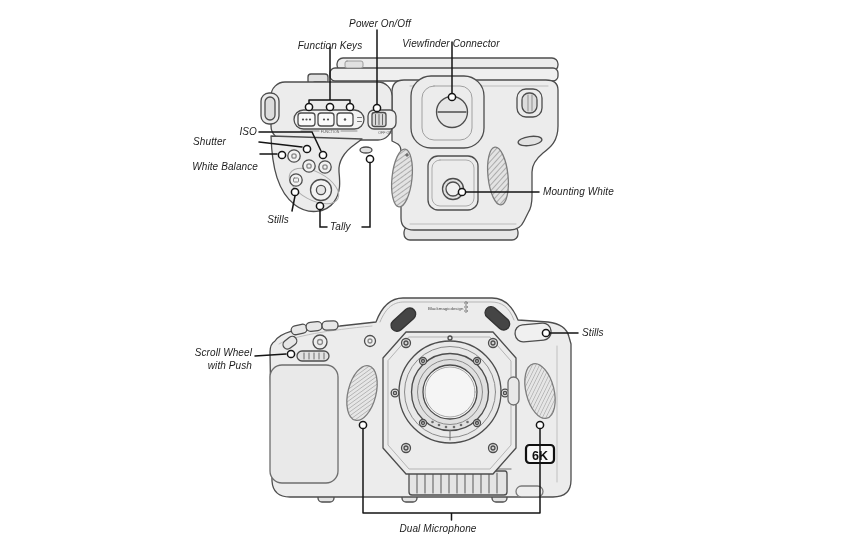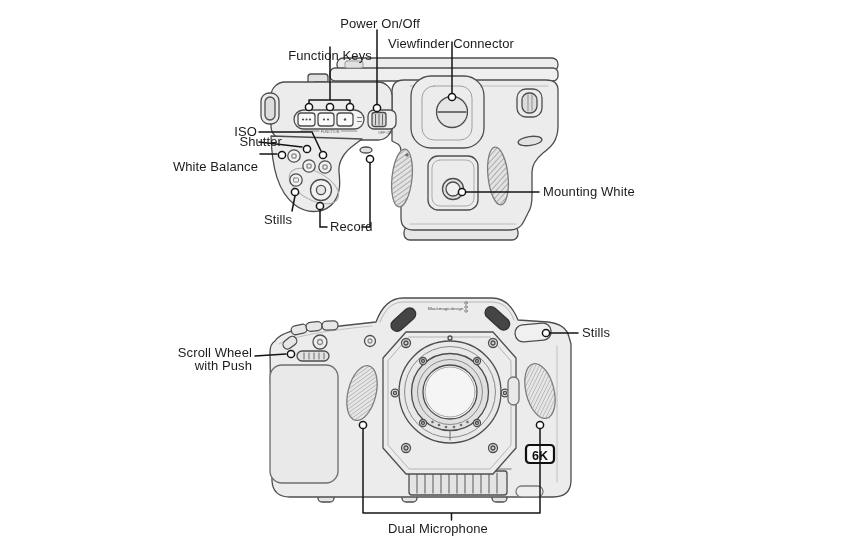--- a/index.html
+++ b/index.html
@@ -1,27 +1,27 @@
 <!DOCTYPE html>
 <html><head>
 <meta charset="utf-8">
 <style>
   html,body{margin:0;padding:0;background:#ffffff;}
   #page{position:relative;width:850px;height:550px;background:#ffffff;overflow:hidden;
         font-family:"Liberation Sans","DejaVu Sans",sans-serif;}
   #art{position:absolute;left:0;top:0;}
-  .callout-label{position:absolute;font-size:13px;line-height:12px;color:#1c1c1c;
-        white-space:nowrap;letter-spacing:.1px;}
+  .callout-label{position:absolute;font-size:10px;line-height:12px;color:#1c1c1c;
+        white-space:nowrap;letter-spacing:.1px;font-style:italic;}
   .callout-label.multi{white-space:normal;line-height:12.5px;}
   
-  #lbl-function-keys{left:265px;top:50px;width:130px;text-align:center;}
+  #lbl-function-keys{left:265px;top:40px;width:130px;text-align:center;}
   #lbl-power{left:315px;top:18px;width:130px;text-align:center;}
   #lbl-viewfinder{left:386px;top:30px;width:130px;text-align:center;margin-top:8px;}
   #lbl-iso{right:593px;top:126px;}
-  #lbl-shutter{right:568px;top:136px;}
+  #lbl-shutter{right:624px;top:136px;}
   #lbl-white-balance{right:592px;top:148px;margin-top:13px;}
   #lbl-stills{left:250px;top:214px;width:56px;text-align:center;}
   #lbl-record{left:330px;top:221px;}
   #lbl-mounting-point{left:543px;top:186px;}
   #lbl-scroll-wheel{right:598px;top:347px;text-align:right;}
   #lbl-tally{left:582px;top:327px;}
   #lbl-dual-mic{left:368px;top:523px;width:140px;text-align:center;}
 </style>
 </head>
 <body>
@@ -309,21 +309,21 @@
   </g>
 </svg>
 
 <div class="callout-label" id="lbl-function-keys">Function Keys</div>
 <div class="callout-label" id="lbl-power">Power On/Off</div>
 <div class="callout-label" id="lbl-viewfinder">Viewfinder Connector</div>
 <div class="callout-label" id="lbl-iso">ISO</div>
 <div class="callout-label" id="lbl-shutter">Shutter</div>
 <div class="callout-label" id="lbl-white-balance">White Balance</div>
 <div class="callout-label" id="lbl-stills">Stills</div>
-<div class="callout-label" id="lbl-record">Record</div>
+<div class="callout-label" id="lbl-record">Tally</div>
 <div class="callout-label" id="lbl-mounting-point">Mounting White</div>
 <div class="callout-label multi" id="lbl-scroll-wheel">
   <span>Scroll Wheel</span><br>
   <span>with Push</span>
 </div>
 <div class="callout-label" id="lbl-tally">Stills</div>
 <div class="callout-label" id="lbl-dual-mic">Dual Microphone</div>
 
 </div>
 

